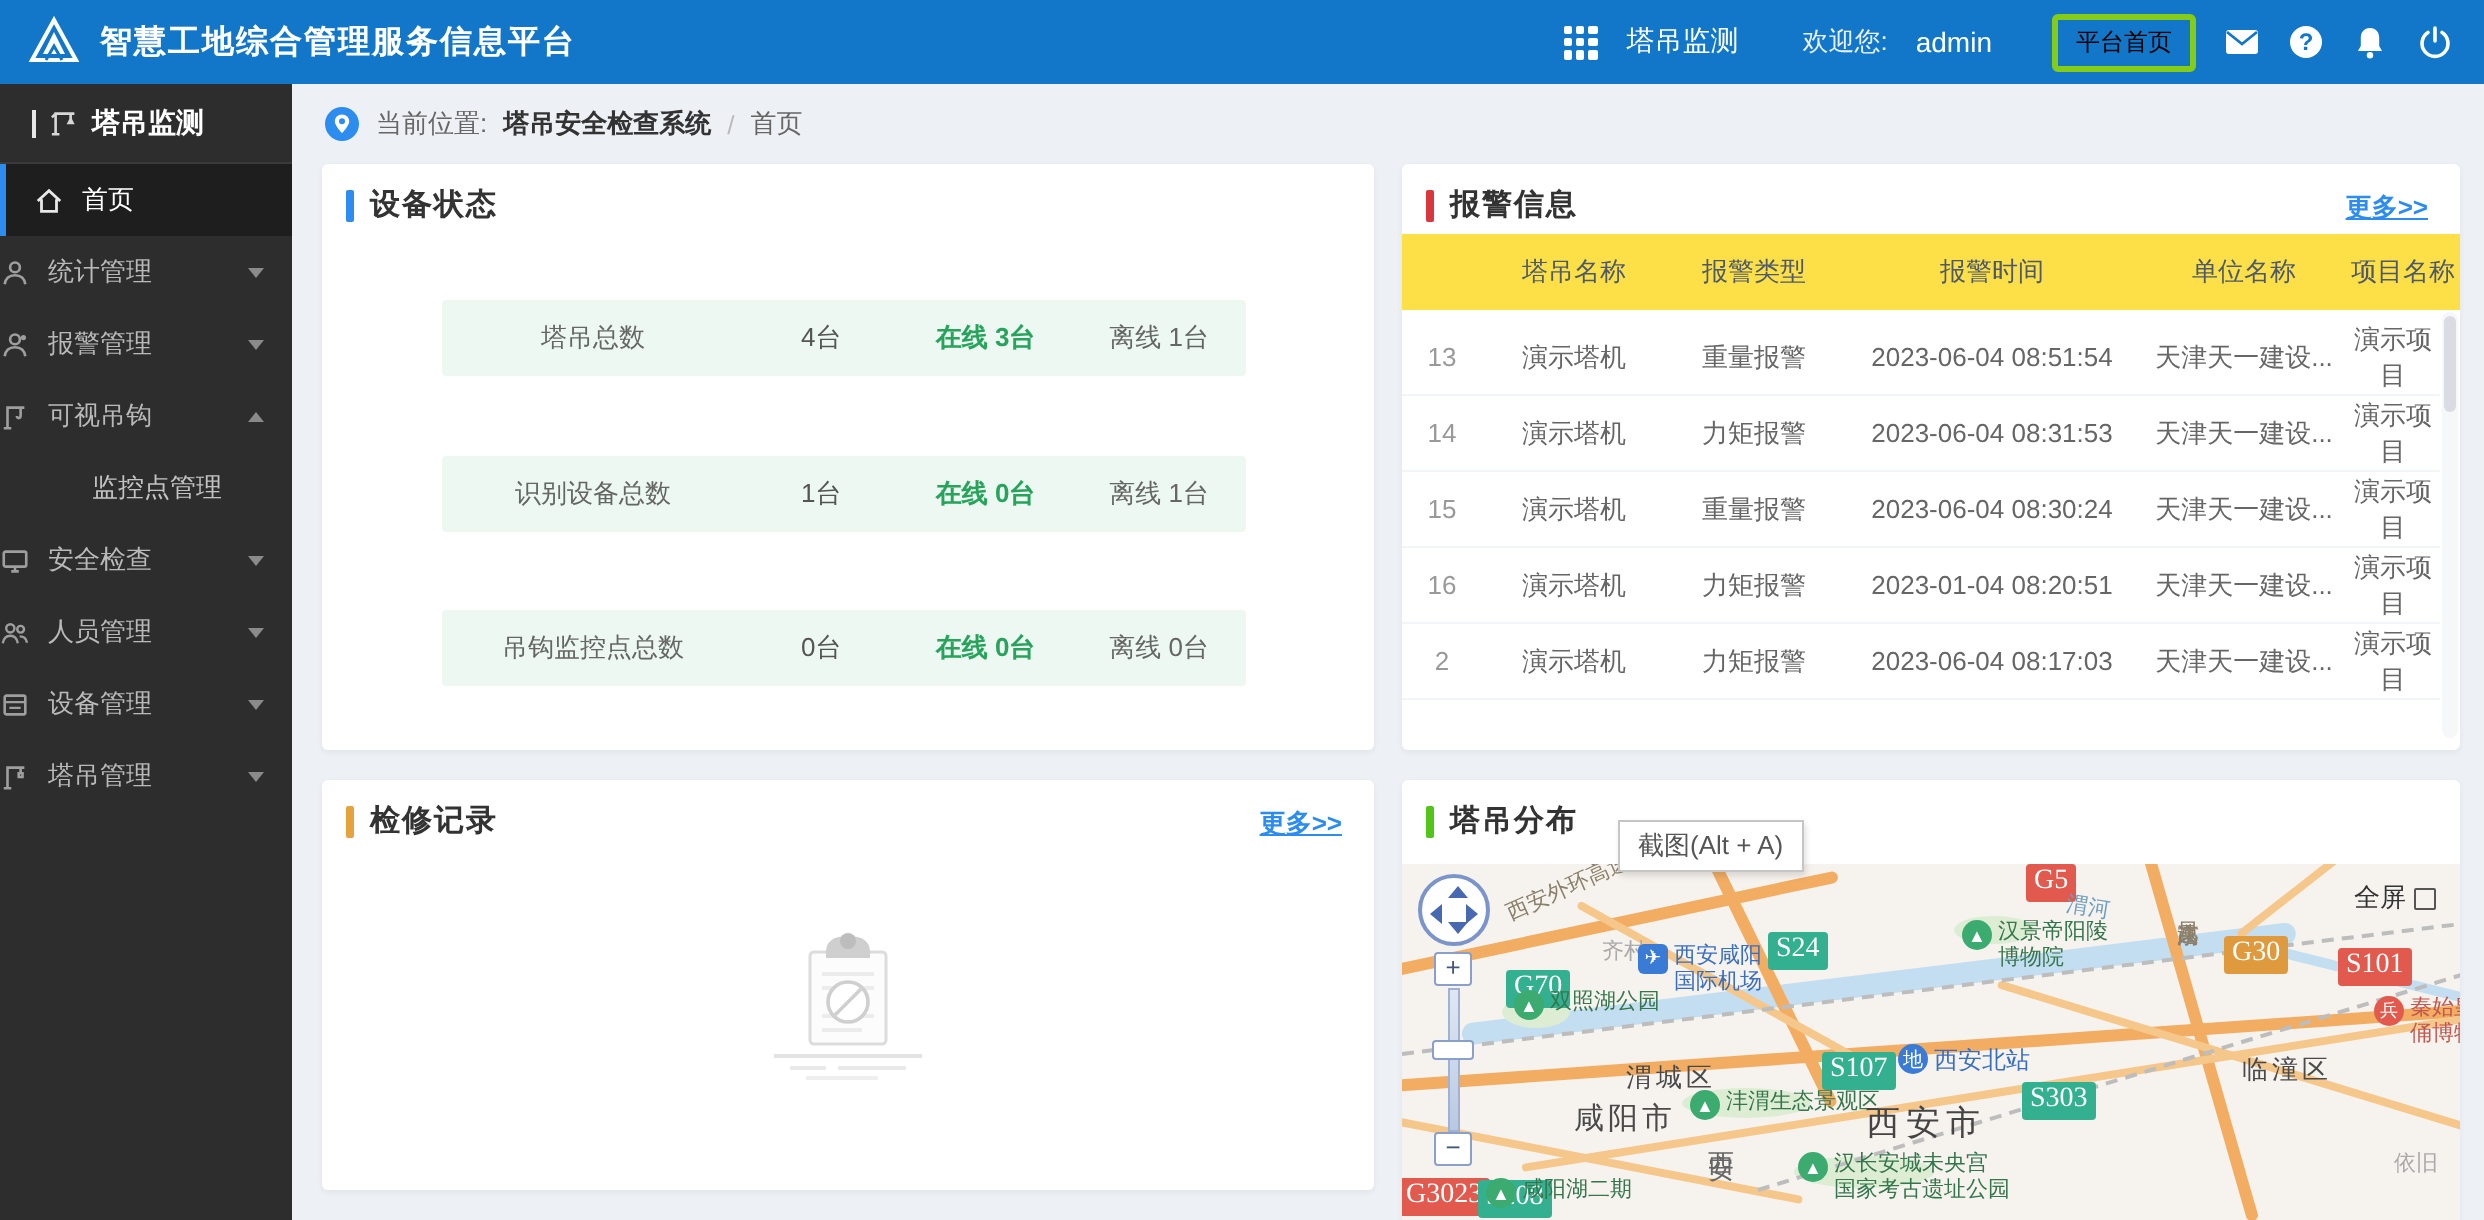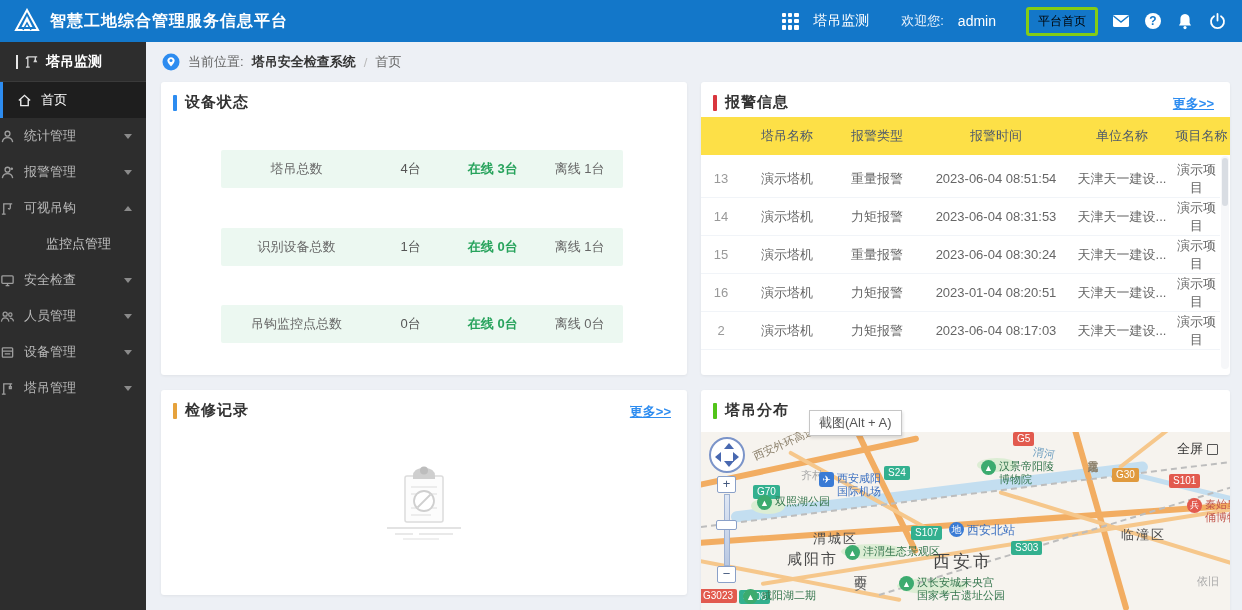--- a/index.html
+++ b/index.html
@@ -94,21 +94,21 @@
   .greenlab { color:#35764e; font-size:11px; line-height:1.2; }
   .bluelab { color:#3a6fc0; font-size:12px; }
   .redlab { color:#c2574d; font-size:11px; line-height:1.2; }
   .smalllab { color:#aaa; font-size:11px; }
   .vtext { writing-mode:vertical-rl; }
   .poi { display:flex; align-items:flex-start; gap:3px; }
   .dot { width:15px; height:15px; border-radius:50%; display:flex; align-items:center; justify-content:center; color:#fff; font-size:9px; flex:0 0 auto; }
   .dot.g { background:#3cab6f; }
   .dot.r { background:#e25a4e; }
   .sq { width:15px; height:15px; border-radius:3px; background:#3a7bd5; color:#fff; font-size:10px; display:flex; align-items:center; justify-content:center; flex:0 0 auto; }
-  .shield { position:absolute; font-size:10px; color:#fff; padding:1px 4px; border-radius:2px; line-height:1.2; z-index:3; }
+  .shield { position:absolute; font-size:14px; color:#fff; padding:1px 4px; border-radius:2px; line-height:1.2; z-index:3;font-family:Liberation Serif, serif; }
   .sh-t { background:#33b08f; }
   .sh-r { background:#e25a4e; }
   .sh-o { background:#e09a3e; }
 
   .compass { position:absolute; left:8px; top:5px; width:36px; height:36px; border-radius:50%; background:#fff; border:2px solid #7b94c9; z-index:6; }
   .compass i { position:absolute; width:0; height:0; }
   .ca-up { left:13px; top:4px; border-left:5px solid transparent; border-right:5px solid transparent; border-bottom:6px solid #4868b0; }
   .ca-dn { left:13px; bottom:4px; border-left:5px solid transparent; border-right:5px solid transparent; border-top:6px solid #4868b0; }
   .ca-lf { left:4px; top:13px; border-top:5px solid transparent; border-bottom:5px solid transparent; border-right:6px solid #4868b0; }
   .ca-rt { right:4px; top:13px; border-top:5px solid transparent; border-bottom:5px solid transparent; border-left:6px solid #4868b0; }

